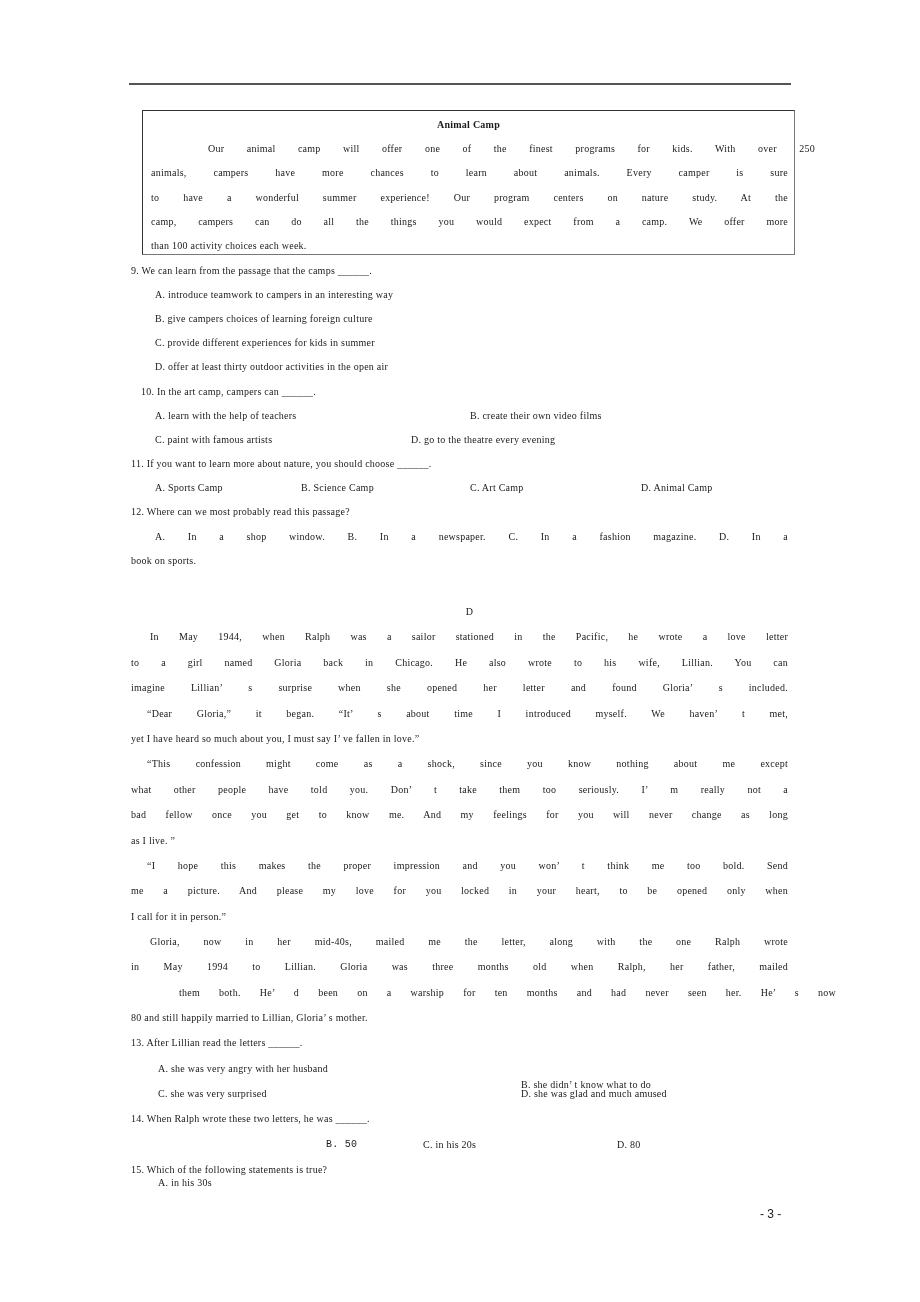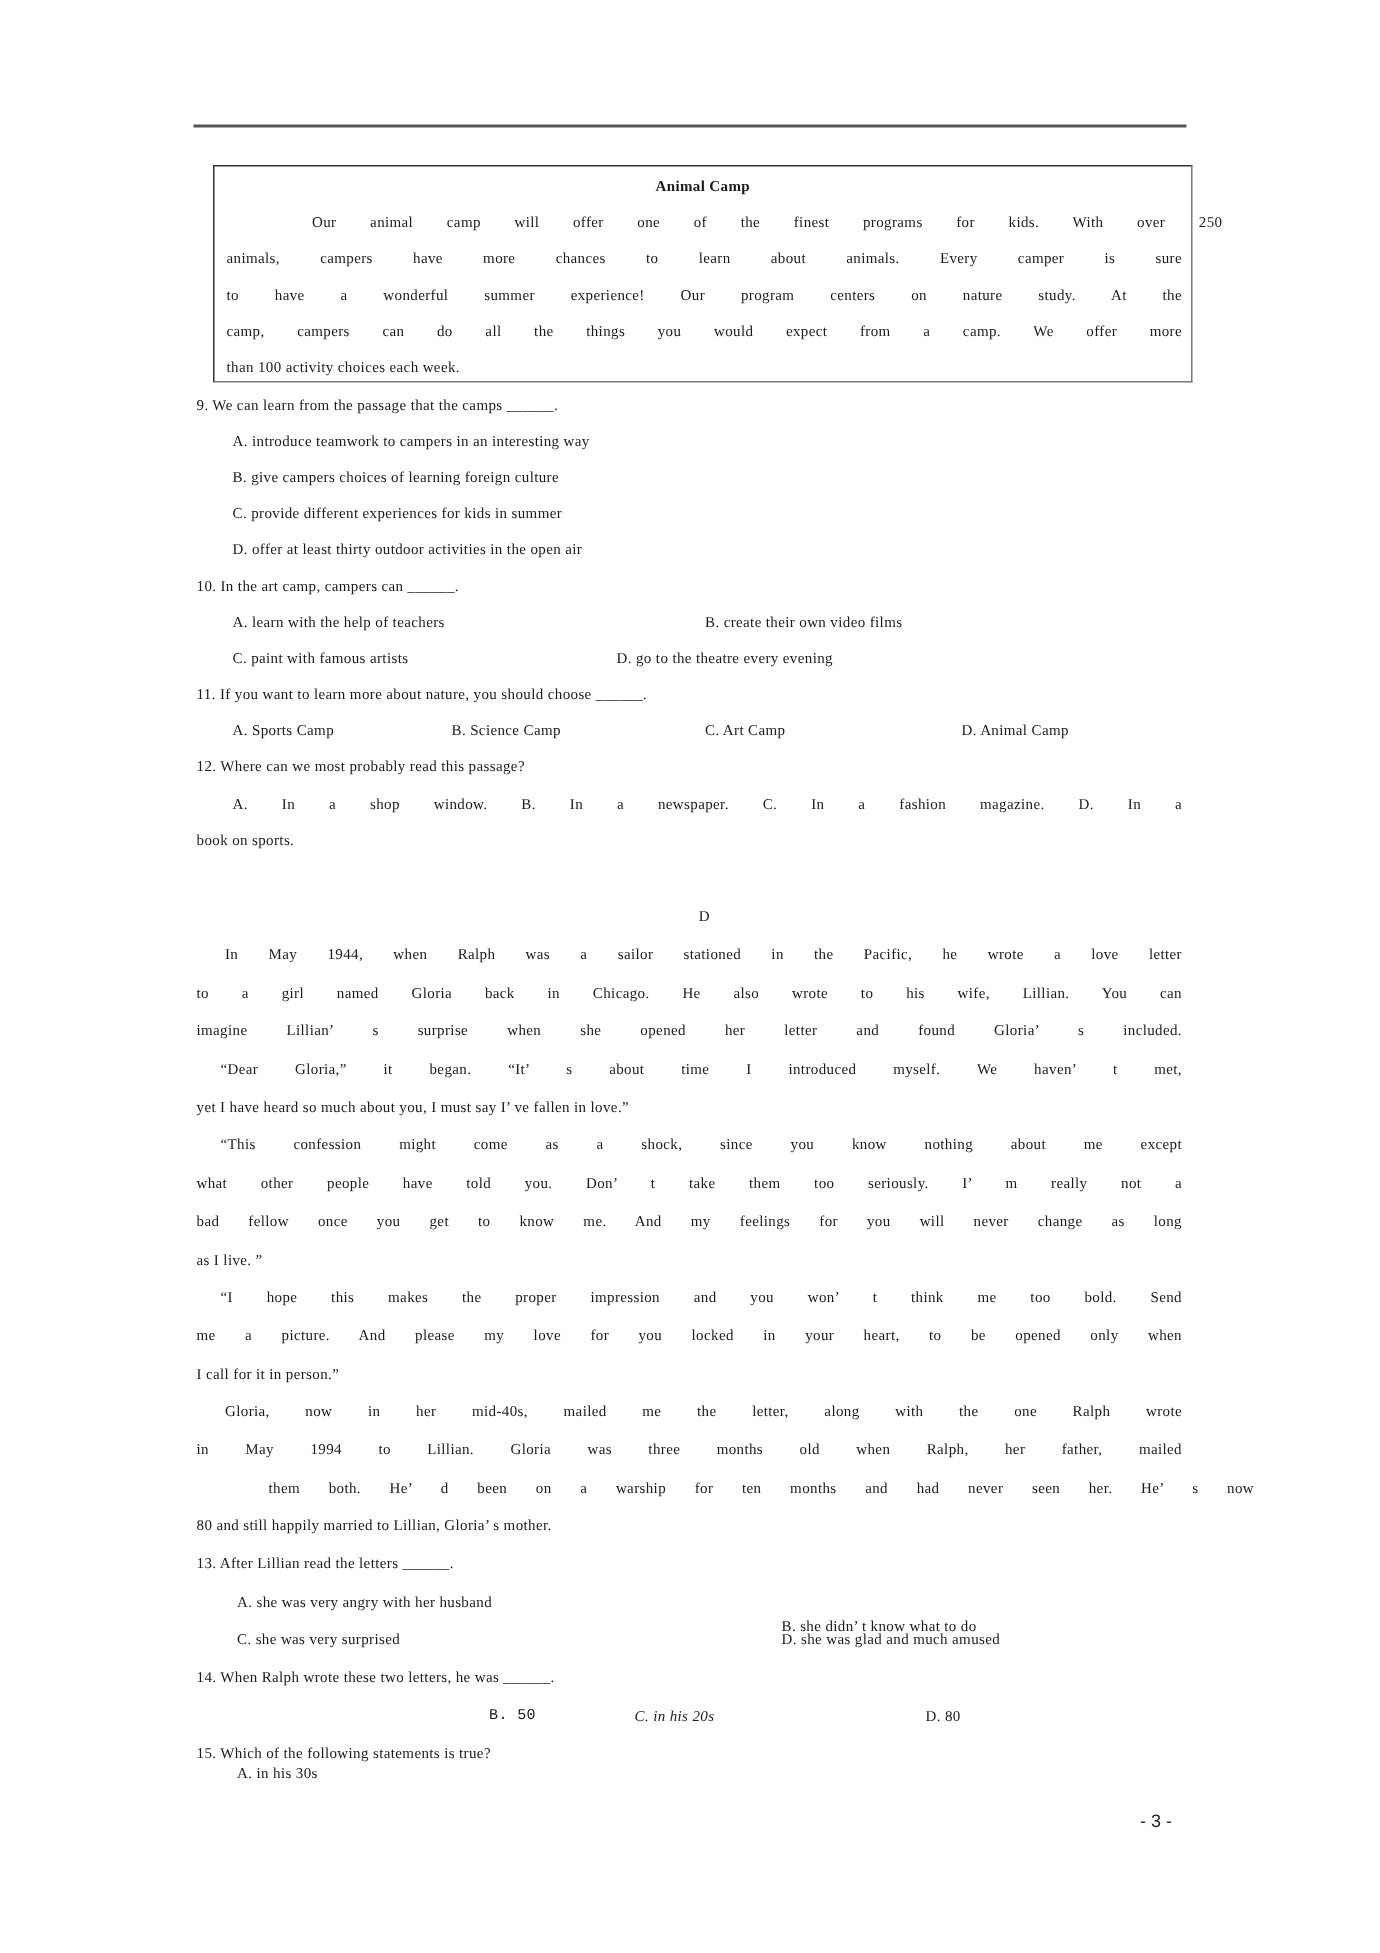--- a/index.html
+++ b/index.html
@@ -43,21 +43,21 @@
   <div class="line just" style="left:151px;top:188px;width:637px;">to have a wonderful summer experience! Our program centers on nature study. At the</div>
   <div class="line just" style="left:151px;top:212px;width:637px;">camp, campers can do all the things you would expect from a camp. We offer more</div>
   <div class="line" style="left:151px;top:236px;">than 100 activity choices each week.</div>
 
   <div class="line" style="left:131px;top:261px;">9. We can learn from the passage that the camps ______.</div>
   <div class="line" style="left:155px;top:285px;">A. introduce teamwork to campers in an interesting way</div>
   <div class="line" style="left:155px;top:309px;">B. give campers choices of learning foreign culture</div>
   <div class="line" style="left:155px;top:333px;">C. provide different experiences for kids in summer</div>
   <div class="line" style="left:155px;top:357px;">D. offer at least thirty outdoor activities in the open air</div>
 
-  <div class="line" style="left:131px;top:382px;">10. In the art camp, campers can ______.</div>
+  <div class="line" style="left:141px;top:382px;">10. In the art camp, campers can ______.</div>
   <div class="line" style="left:155px;top:406px;">A. learn with the help of teachers</div>
   <div class="line" style="left:470px;top:406px;">B. create their own video films</div>
   <div class="line" style="left:155px;top:430px;">C. paint with famous artists</div>
   <div class="line" style="left:411px;top:430px;">D. go to the theatre every evening</div>
 
   <div class="line" style="left:131px;top:454px;">11. If you want to learn more about nature, you should choose ______.</div>
   <div class="line" style="left:155px;top:478px;">A. Sports Camp</div>
   <div class="line" style="left:301px;top:478px;">B. Science Camp</div>
   <div class="line" style="left:470px;top:478px;">C. Art Camp</div>
   <div class="line" style="left:641px;top:478px;">D. Animal Camp</div>
@@ -86,19 +86,19 @@
 
   <div class="line" style="left:131px;top:1033px;">13. After Lillian read the letters ______.</div>
   <div class="line" style="left:158px;top:1059px;">A. she was very angry with her husband</div>
   <div class="line" style="left:521px;top:1032px;margin-top:43px;">B. she didn’ t know what to do</div>
   <div class="line" style="left:158px;top:1084px;">C. she was very surprised</div>
   <div class="line" style="left:521px;top:1084px;">D. she was glad and much amused</div>
 
   <div class="line" style="left:131px;top:1109px;">14. When Ralph wrote these two letters, he was ______.</div>
   <div class="line" style="left:158px;top:1135px;margin-top:38px;">A. in his 30s</div>
   <div class="line" style="left:326px;top:1135px;font-family:Liberation Mono, monospace;">B. 50</div>
-  <div class="line" style="left:423px;top:1135px;font-style:italic;">C. in his 20s</div>
+  <div class="line" style="left:423px;top:1135px;">C. in his 20s</div>
   <div class="line" style="left:617px;top:1135px;">D. 80</div>
 
   <div class="line" style="left:131px;top:1160px;">15. Which of the following statements is true?</div>
 
   <div class="page-num">- 3 -</div>
 </div>
 
 </body></html>

